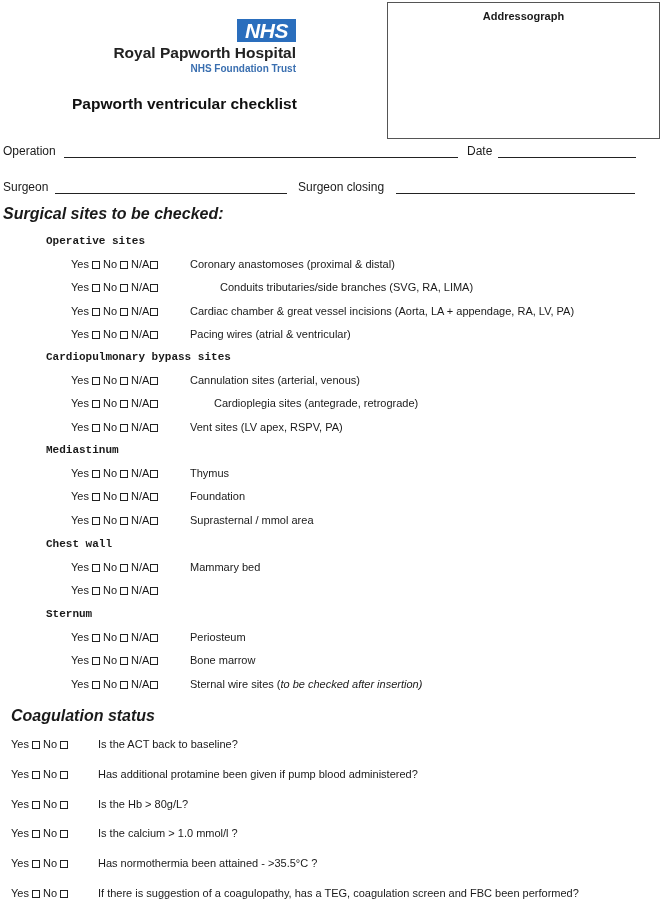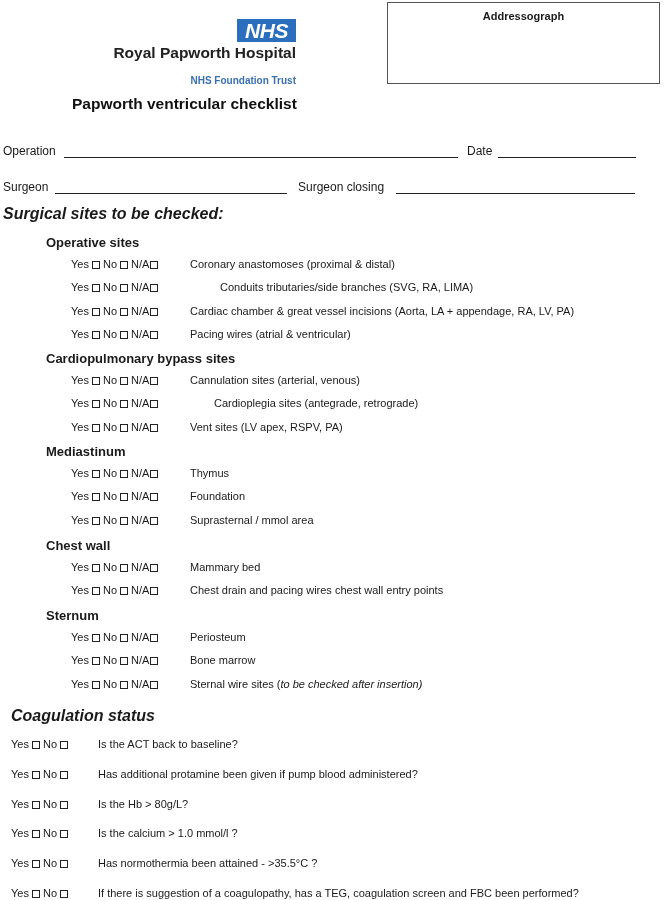--- a/index.html
+++ b/index.html
@@ -7,30 +7,30 @@
     width: 665px; height: 900px; position: relative; overflow: hidden;
     font-family: "Liberation Sans", sans-serif; color: #1a1a1a;
   }
   .abs { position: absolute; }
   .nhs-logo {
     left: 237px; top: 19px; width: 59px; height: 23px;
     background: #2a6ebd; color: #fff; font-weight: bold; font-style: italic;
     font-size: 21px; line-height: 23px; text-align: center; letter-spacing: -0.5px;
   }
   .hospital-name { left: 98px; top: 44px; width: 198px; text-align: right; font-weight: bold; font-size: 15.5px; color: #222; }
-  .trust-name { left: 150px; top: 63px; width: 146px; text-align: right; font-weight: bold; font-size: 10px; color: #3a6fb0; margin-top: 12px; }
+  .trust-name { left: 150px; top: 63px; width: 146px; text-align: right; font-weight: bold; font-size: 10px; color: #3a6fb0; }
   .doc-title { left: 72px; top: 95px; font-weight: bold; font-size: 15.5px; color: #111; }
-  .address-box { left: 387px; top: 2px; width: 273px; height: 82px; border: 1.5px solid #555; box-sizing: border-box; }
+  .address-box { left: 387px; top: 2px; width: 273px; height: 137px; border: 1.5px solid #555; box-sizing: border-box; }
   .address-label { position: absolute; top: 7px; left: 0; right: 0; text-align: center; font-weight: bold; font-size: 11px; }
 
   .field-label { font-size: 12px; }
   .line { border-bottom: 1px solid #222; height: 0; }
 
   .section-title { font-weight: bold; font-style: italic; font-size: 16px; }
-  .group-title { font-weight: bold; font-size: 13px; }
+  .group-title { font-weight: bold; font-size: 11px; font-family: Liberation Mono, monospace; }
   .row { font-size: 11px; white-space: nowrap; display: flex; align-items: center; }
   .opts { display: inline-block; }
   .box {
     display: inline-block; width: 8px; height: 8px; border: 1px solid #222;
     margin: 0 3px 0 3px; vertical-align: -1px; box-sizing: border-box;
   }
   .box.tight { margin-left: 1px; }
   .item-text { position: absolute; }
 </style>
 </head>
@@ -100,21 +100,20 @@
       <span class="opts"><span>Yes</span><span class="box"></span><span>No</span><span class="box"></span><span>N/A</span><span class="box tight"></span></span>
       <span class="item-text" style="left: 119px;"><span>Suprasternal / mmol area</span></span>
     </div>
     <div class="abs group-title" style="left: 46px; top: 538px;">Chest wall</div>
     <div class="abs row" style="left: 71px; top: 561px; width: 590px;">
       <span class="opts"><span>Yes</span><span class="box"></span><span>No</span><span class="box"></span><span>N/A</span><span class="box tight"></span></span>
       <span class="item-text" style="left: 119px;"><span>Mammary bed</span></span>
     </div>
     <div class="abs row" style="left: 71px; top: 584.4px; width: 590px;">
       <span class="opts"><span>Yes</span><span class="box"></span><span>No</span><span class="box"></span><span>N/A</span><span class="box tight"></span></span>
-      <span class="item-text" style="left: 119px;"><span>Chest drain and pacing wires chest wall entry points</span></span>
     </div>
     <div class="abs group-title" style="left: 46px; top: 608px;">Sternum</div>
     <div class="abs row" style="left: 71px; top: 631px; width: 590px;">
       <span class="opts"><span>Yes</span><span class="box"></span><span>No</span><span class="box"></span><span>N/A</span><span class="box tight"></span></span>
       <span class="item-text" style="left: 119px;"><span>Periosteum</span></span>
     </div>
     <div class="abs row" style="left: 71px; top: 654.4px; width: 590px;">
       <span class="opts"><span>Yes</span><span class="box"></span><span>No</span><span class="box"></span><span>N/A</span><span class="box tight"></span></span>
       <span class="item-text" style="left: 119px;"><span>Bone marrow</span></span>
     </div>

